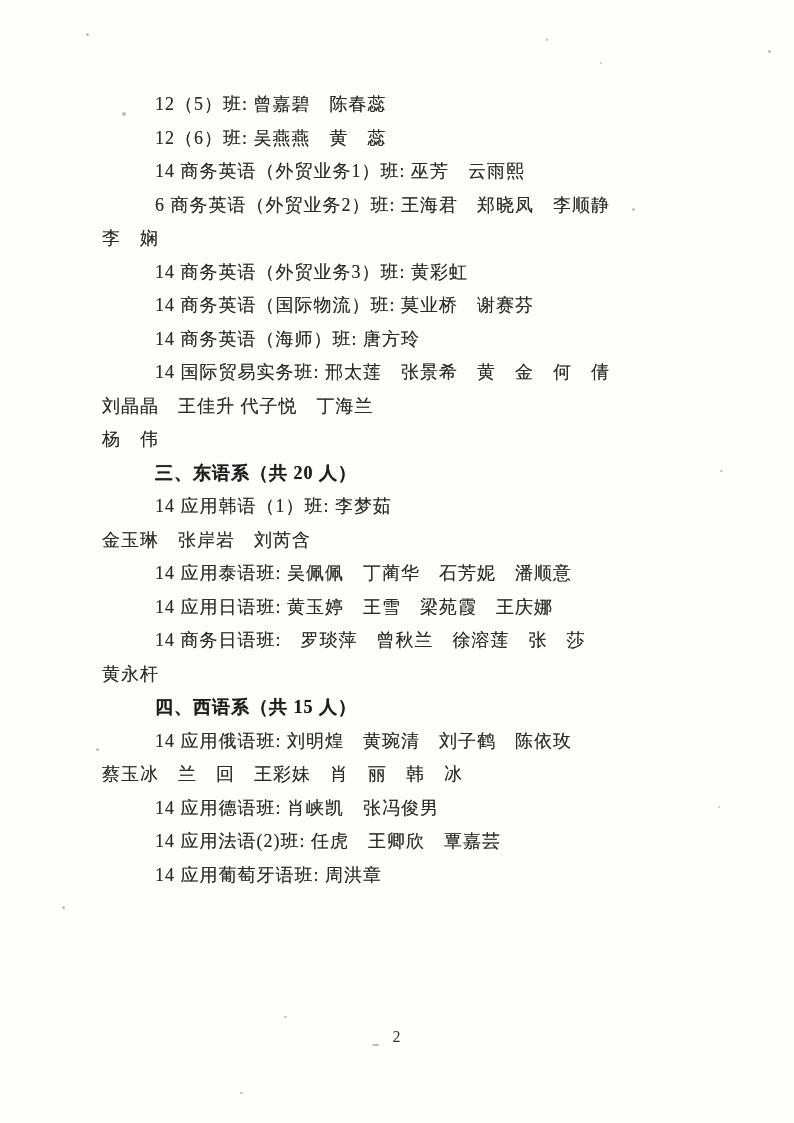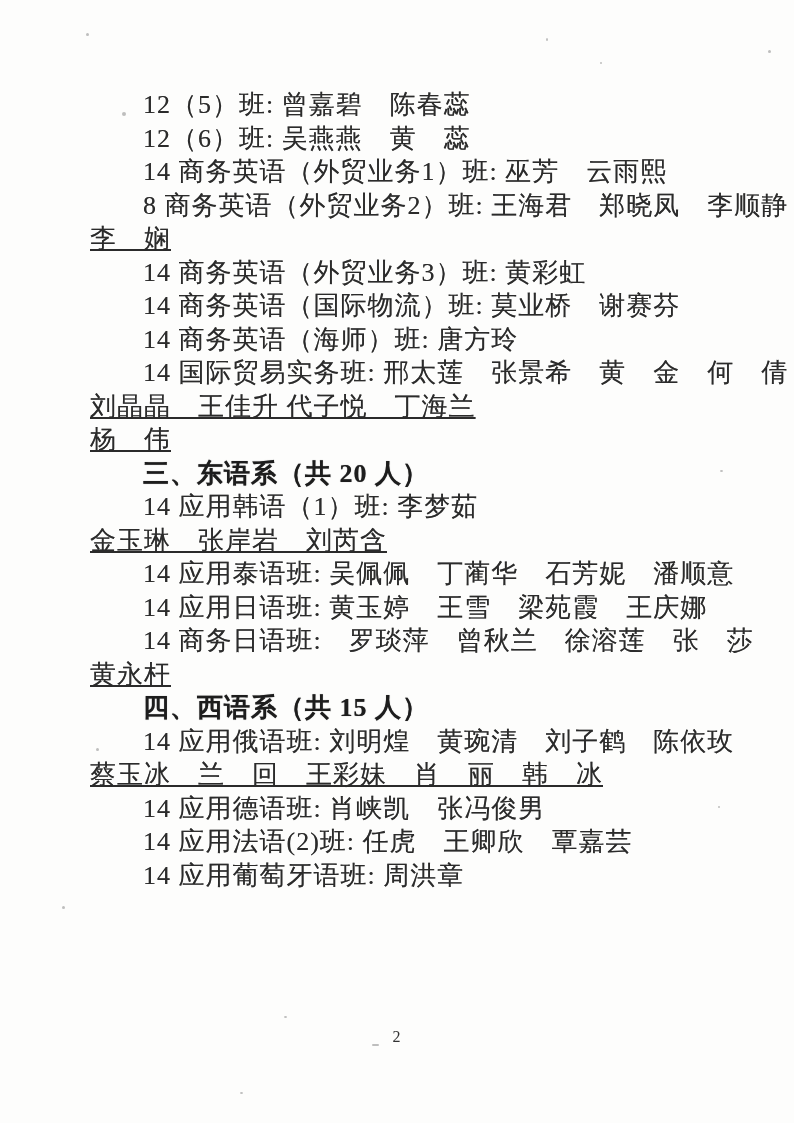--- a/index.html
+++ b/index.html
@@ -17,29 +17,30 @@
     font-family: "Liberation Serif", "DejaVu Serif", serif;
     color: #2b2b2b;
   }
   .content {
     position: absolute;
     left: 90px;
     top: 88px;
     width: 624px;
   }
   .line {
-    font-size: 26px;
+    font-size: 18px;
     height: 33.5px;
     line-height: 33.5px;
     white-space: pre;
     letter-spacing: 1px;
     text-shadow: 0 0 0.5px rgba(40,40,40,0.55);
+    margin-left: 12px;
   }
   .line.indent { padding-left: 53px; }
-  .line.flush  { padding-left: 0; text-decoration: underline; }
+  .line.flush  { padding-left: 0; }
   .line.heading {
     padding-left: 53px;
     font-weight: 700;
     color: #1d1d1d;
     text-shadow: 0 0 0.7px rgba(20,20,20,0.7);
   }
   .page-number {
     position: absolute;
     top: 1028px;
     left: 0;
@@ -59,21 +60,21 @@
 </style>
 </head>
 <body>
 
 <div class="page">
 
   <div class="content" id="lines-container">
       <div class="line indent">12（5）班: 曾嘉碧　陈春蕊</div>
       <div class="line indent">12（6）班: 吴燕燕　黄　蕊</div>
       <div class="line indent">14 商务英语（外贸业务1）班: 巫芳　云雨熙</div>
-      <div class="line indent">8 商务英语（外贸业务2）班: 王海君　郑晓凤　李顺静</div>
+      <div class="line indent">6 商务英语（外贸业务2）班: 王海君　郑晓凤　李顺静</div>
       <div class="line flush">李　娴</div>
       <div class="line indent">14 商务英语（外贸业务3）班: 黄彩虹</div>
       <div class="line indent">14 商务英语（国际物流）班: 莫业桥　谢赛芬</div>
       <div class="line indent">14 商务英语（海师）班: 唐方玲</div>
       <div class="line indent">14 国际贸易实务班: 邢太莲　张景希　黄　金　何　倩</div>
       <div class="line flush">刘晶晶　王佳升 代子悦　丁海兰</div>
       <div class="line flush">杨　伟</div>
       <div class="line heading">三、东语系（共 20 人）</div>
       <div class="line indent">14 应用韩语（1）班: 李梦茹</div>
       <div class="line flush">金玉琳　张岸岩　刘芮含</div>

